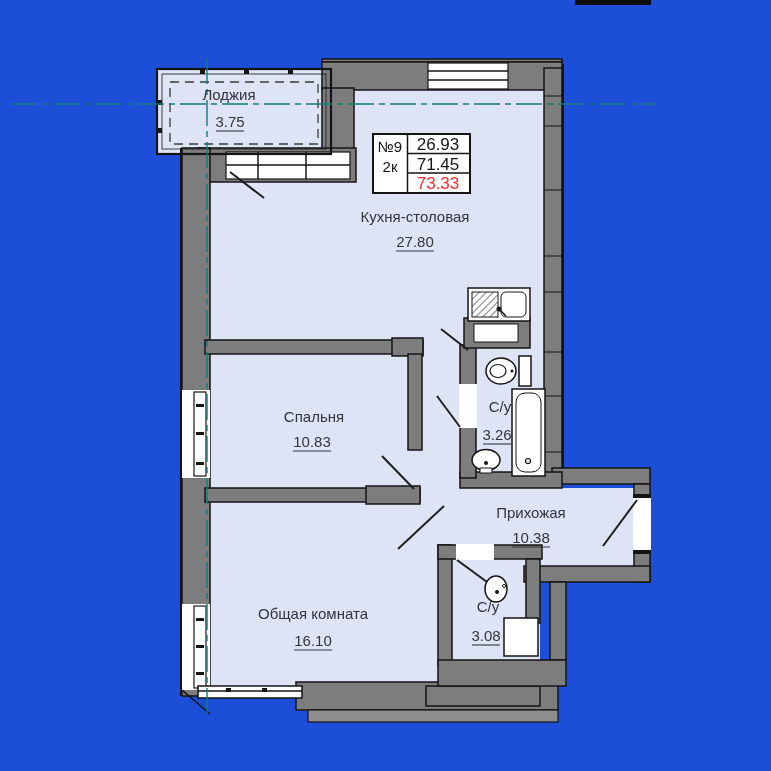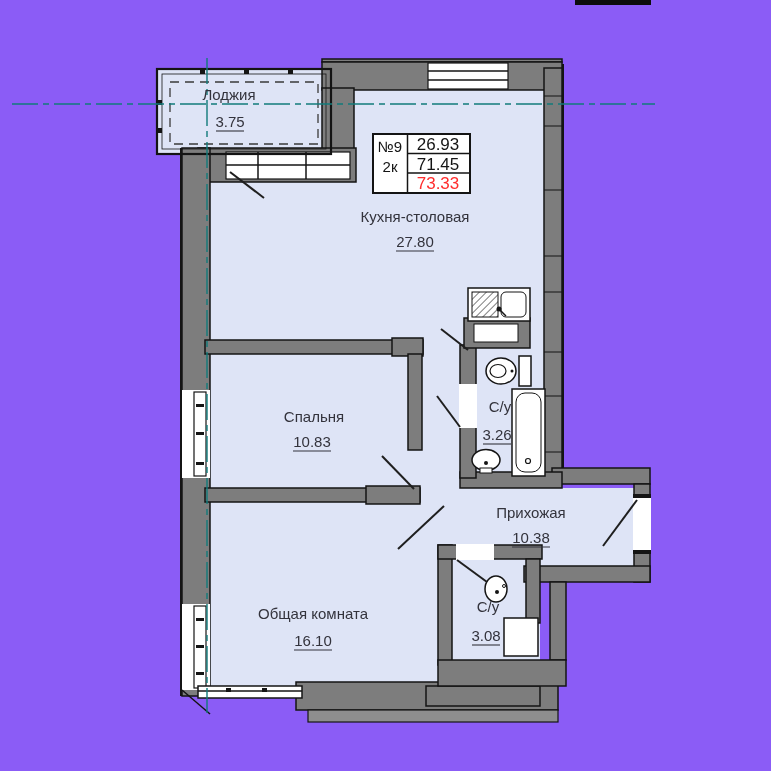--- a/index.html
+++ b/index.html
@@ -1,16 +1,16 @@
 <!DOCTYPE html>
 <html><head>
 <meta charset="utf-8">
 <style>
   html,body{margin:0;padding:0;background:#ffffff;}
-  .stage{position:relative;width:771px;height:771px;background:#8b5cf6;overflow:hidden;}
+  .stage{position:relative;width:771px;height:771px;background:#1d4ed8;overflow:hidden;}
   svg text{font-family:"Liberation Sans", sans-serif;}
   .rn{font-size:15px;fill:#33333c;text-anchor:middle;}
   .ra{font-size:15px;fill:#33333c;text-anchor:middle;}
   .tn{font-size:17px;fill:#141414;text-anchor:middle;}
   .tl{font-size:15px;fill:#141414;text-anchor:middle;}
   .red{fill:#ff2d2d;}
   .wall{fill:#7d7d7d;stroke:#141414;stroke-width:1.5;}
   .wall2{fill:#8e8e8e;stroke:#141414;stroke-width:1.2;}
   .opening{fill:#ffffff;stroke:none;}
   .frame{fill:none;stroke:#141414;}

